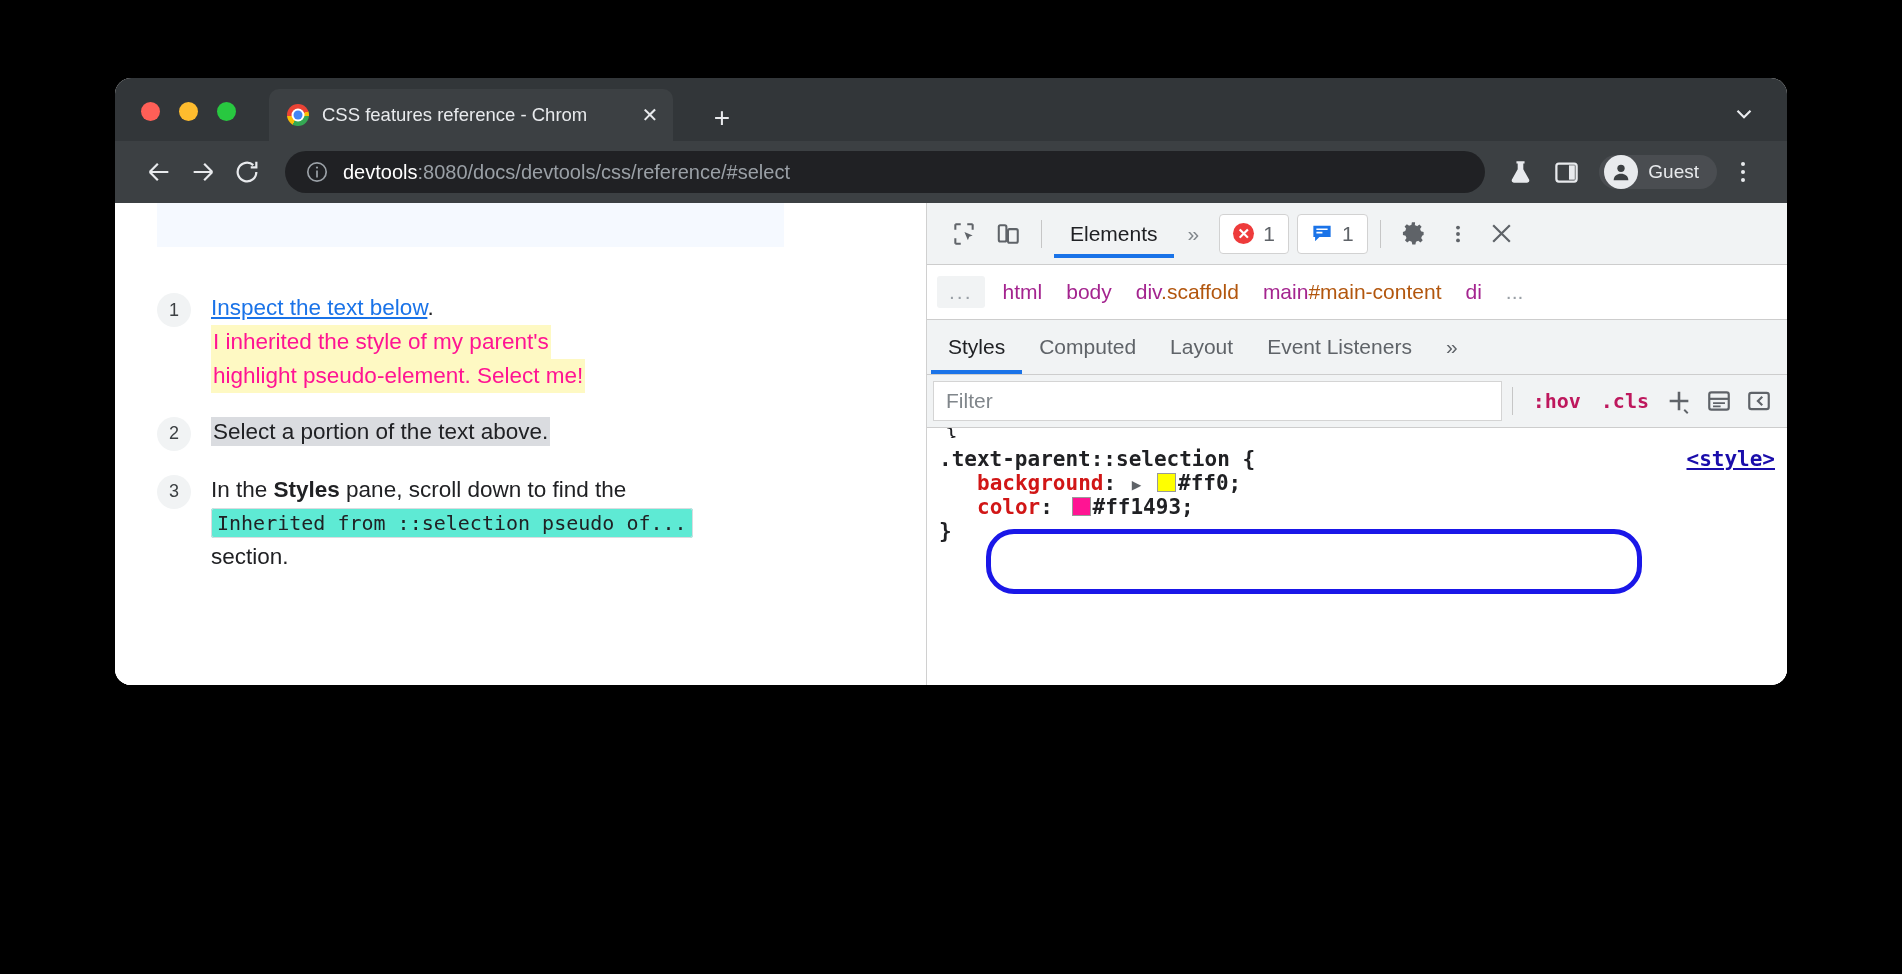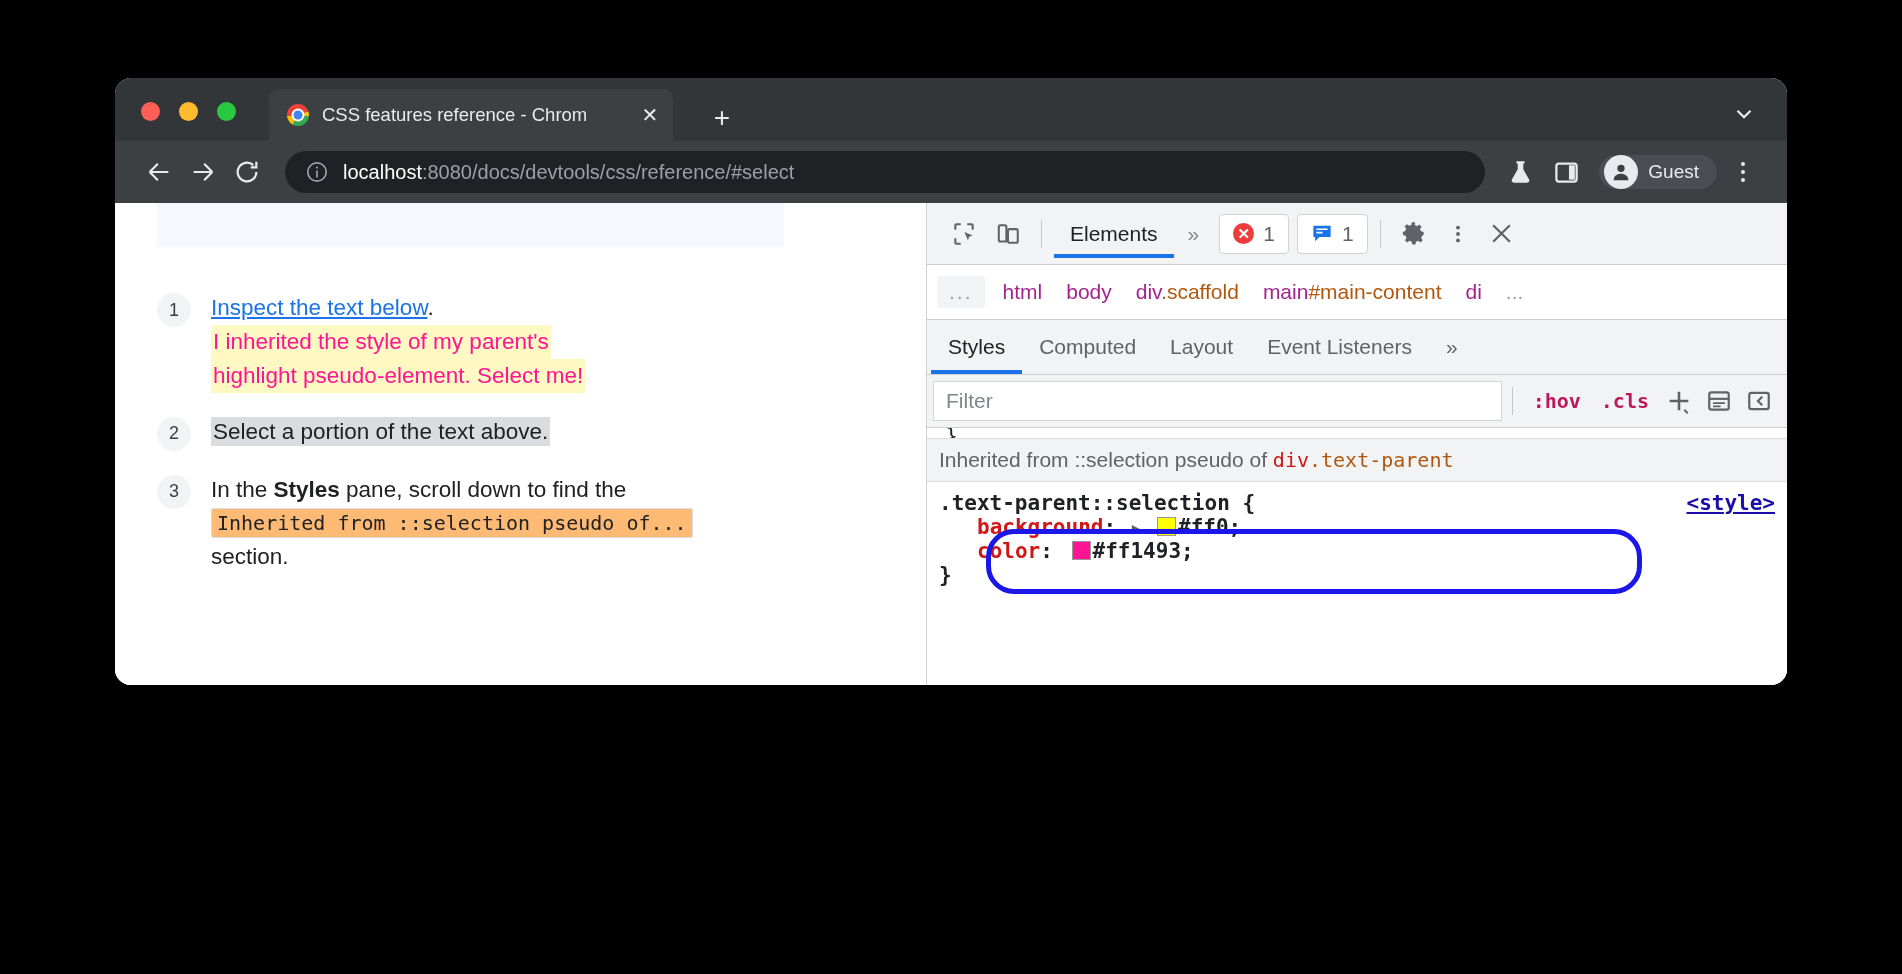--- a/index.html
+++ b/index.html
@@ -204,21 +204,21 @@
     display: inline-block;
     background: #fef9c3;
     color: #ff1493;
     padding: 1px 2px;
     line-height: 1.42;
   }
   .sel-gray { background: #dadce0; padding: 2px 2px; }
   .code-inline {
     font-family: "DejaVu Sans Mono", monospace;
     font-size: 20px;
-    background: #fdba74;
+    background: #5eead4;
     border: 1px solid #dadce0;
     border-radius: 3px;
     padding: 2px 5px;
     white-space: nowrap;
   }
   .step-body b { font-weight: bold; }
 
   
   .devtools {
     flex: 1;
@@ -431,21 +431,21 @@
       </div>
 
       <div class="omnibox">
         <span class="omni-info">
           <svg width="24" height="24" viewBox="0 0 24 24">
             <circle cx="12" cy="12" r="9.2" fill="none" stroke="currentColor" stroke-width="1.7"></circle>
             <circle cx="12" cy="7.6" r="1.1" fill="currentColor"></circle>
             <path d="M12 10.6v7" stroke="currentColor" stroke-width="1.7"></path>
           </svg>
         </span>
-        <span class="omni-url"><b>localhost</b><span>:8080/docs/devtools/css/reference/#select</span></span>
+        <span class="omni-url"><b>devtools</b><span>:8080/docs/devtools/css/reference/#select</span></span>
       </div>
 
       <div class="tb-icon">
         <svg width="27" height="27" viewBox="0 0 24 24">
           <path d="M9.5 3v6.2L4.4 18.3c-.7 1.2.2 2.7 1.6 2.7h12c1.4 0 2.3-1.5 1.6-2.7L14.5 9.2V3z" fill="currentColor"></path>
           <path d="M8.4 3h7.2" stroke="currentColor" stroke-width="2"></path>
         </svg>
       </div>
       <div class="tb-icon">
         <svg width="27" height="27" viewBox="0 0 24 24">
@@ -595,23 +595,20 @@
             <svg width="26" height="26" viewBox="0 0 24 24">
               <rect x="3" y="4.5" width="18" height="15" rx="2" fill="none" stroke="currentColor" stroke-width="2"></rect>
               <path d="M15 8l-4 4 4 4" fill="none" stroke="currentColor" stroke-width="2"></path>
             </svg>
           </div>
         </div>
 
         <div class="dt-styles">
           <div class="cut-brace">}</div>
 
-          <div class="inherit-row">
-            <span>Inherited from ::selection pseudo of </span><span class="sel"><span class="t">div</span><span class="c">.text-parent</span></span>
-          </div>
 
           <div class="rule">
             <div class="sel-line">.text-parent::selection {</div>
             <a class="srclink" href="#">&lt;style&gt;</a>
 
             <div class="decl">
               <span class="prop">background</span><span class="val">:</span>
               <span class="tri">▶</span>
               <span class="swatch" id="sw0" style="background: rgb(255, 255, 0);"></span><span class="val">#ff0;</span>
             </div>

